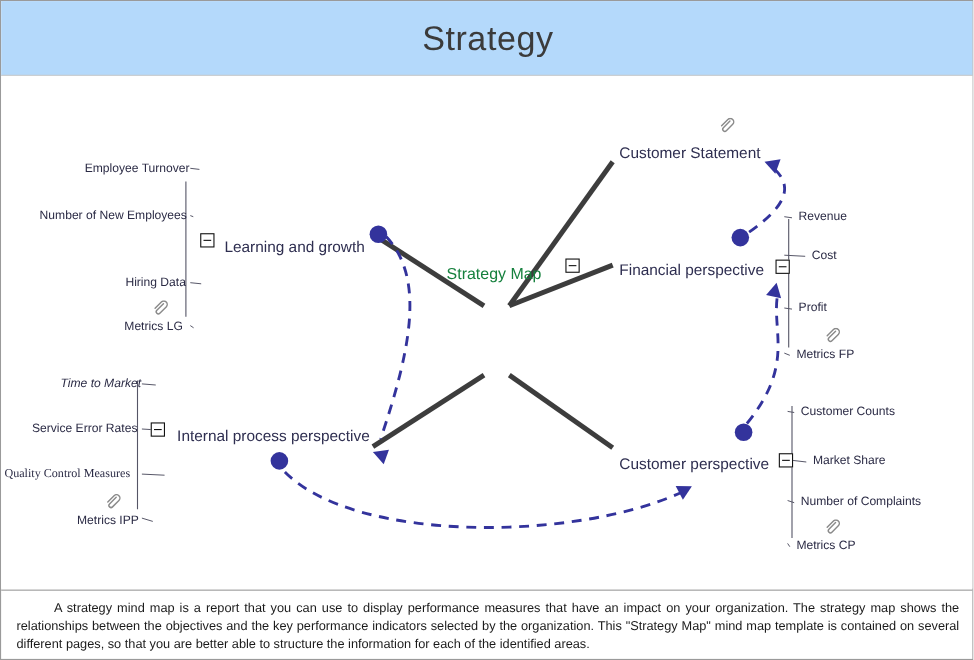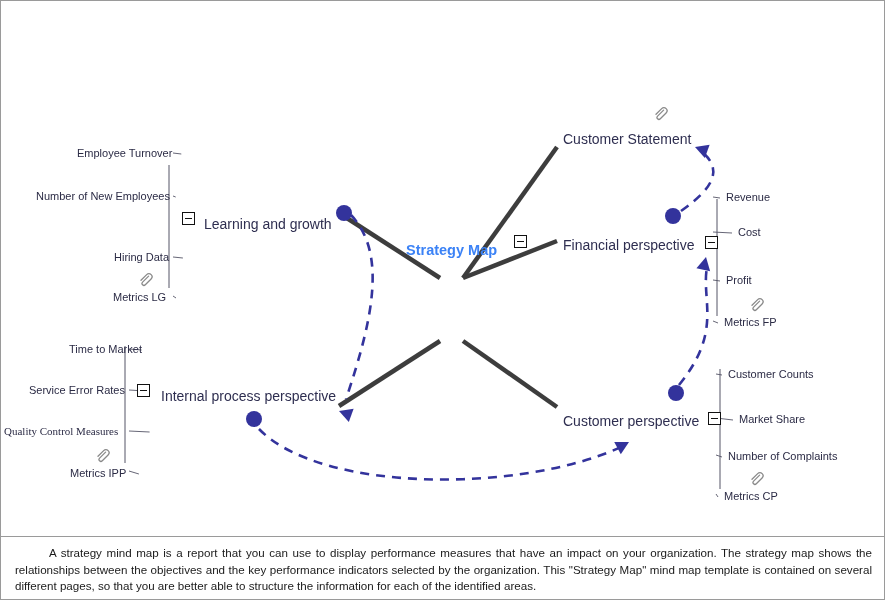--- a/index.html
+++ b/index.html
@@ -57,22 +57,22 @@
     top: 0;
   }
   .node-label {
     position: absolute;
     white-space: nowrap;
     font-family: "Liberation Sans", sans-serif;
     color: #2b2b4e;
   }
   .node-root {
     font-size: 14.5px;
-    font-weight: bold;
-    color: #3b82f6;
+    font-weight: normal;
+    color: #15803d;
   }
   .node-main {
     font-size: 14px;
     color: #2e2e50;
   }
   .node-leaf {
     font-size: 11px;
     color: #2b2b45;
   }
   .collapse-box {
@@ -116,20 +116,23 @@
     text-align: justify;
     text-indent: 34px;
     font-family: "Liberation Sans", sans-serif;
   }
 </style>
 </head>
 <body>
 
 <div id="page">
 
+  <div id="header-bar">
+    <div id="header-title">Strategy</div>
+  </div>
 
   <div id="canvas-area">
     <svg id="map-svg" width="885" height="466">
       <g id="leaf-lines">
           <line x1="172" y1="84" x2="180.3" y2="85" stroke="#555566" stroke-width="0.9"></line>
           <line x1="172" y1="127" x2="174.70000000000002" y2="128" stroke="#555566" stroke-width="0.9"></line>
           <line x1="172" y1="188" x2="181.9" y2="189" stroke="#555566" stroke-width="0.9"></line>
           <line x1="172" y1="227" x2="175" y2="229" stroke="#555566" stroke-width="0.9"></line>
           <line x1="128" y1="280" x2="140.60000000000002" y2="281" stroke="#555566" stroke-width="0.9"></line>
           <line x1="128" y1="321" x2="144.10000000000002" y2="322" stroke="#555566" stroke-width="0.9"></line>
@@ -183,21 +186,21 @@
         <div class="node-label node-leaf" style="left: 35px; top: 121px;">Number of New Employees</div>
         <div class="node-label node-leaf" style="left: 113px; top: 182px;">Hiring Data</div>
         <div class="node-label node-leaf" style="left: 112px; top: 222px;">Metrics LG</div>
         <div class="clip-icon" style="left: 137px; top: 204px;">
           <svg viewBox="0 0 16 16" width="16" height="16">
             <path d="M10.6 3.1 L4.6 9.1 a1.9 1.9 0 0 0 2.7 2.7 L13.1 6 a3.1 3.1 0 0 0 -4.4 -4.4 L3.0 7.3" fill="none" stroke="#8a8a8a" stroke-width="1.3" stroke-linecap="round"></path>
           </svg>
         </div>
         <div class="node-label node-main" style="left: 160px; top: 319px;">Internal process perspective</div>
         <div class="collapse-box" style="left: 136px; top: 315px;"></div>
-        <div class="node-label node-leaf" style="left: 68px; top: 274px;">Time to Market</div>
+        <div class="node-label node-leaf" style="left: 54px; top: 274px; font-style: italic;">Time to Market</div>
         <div class="node-label node-leaf" style="left: 28px; top: 315px;">Service Error Rates</div>
         <div class="node-label node-leaf" style="left: 3px; top: 356px; font-family: Liberation Serif, serif;">Quality Control Measures</div>
         <div class="node-label node-leaf" style="left: 69px; top: 398px;">Metrics IPP</div>
         <div class="clip-icon" style="left: 94px; top: 380px;">
           <svg viewBox="0 0 16 16" width="16" height="16">
             <path d="M10.6 3.1 L4.6 9.1 a1.9 1.9 0 0 0 2.7 2.7 L13.1 6 a3.1 3.1 0 0 0 -4.4 -4.4 L3.0 7.3" fill="none" stroke="#8a8a8a" stroke-width="1.3" stroke-linecap="round"></path>
           </svg>
         </div>
         <div class="node-label node-main" style="left: 562px; top: 62px;">Customer Statement</div>
         <div class="clip-icon" style="left: 652px; top: 38px;">

